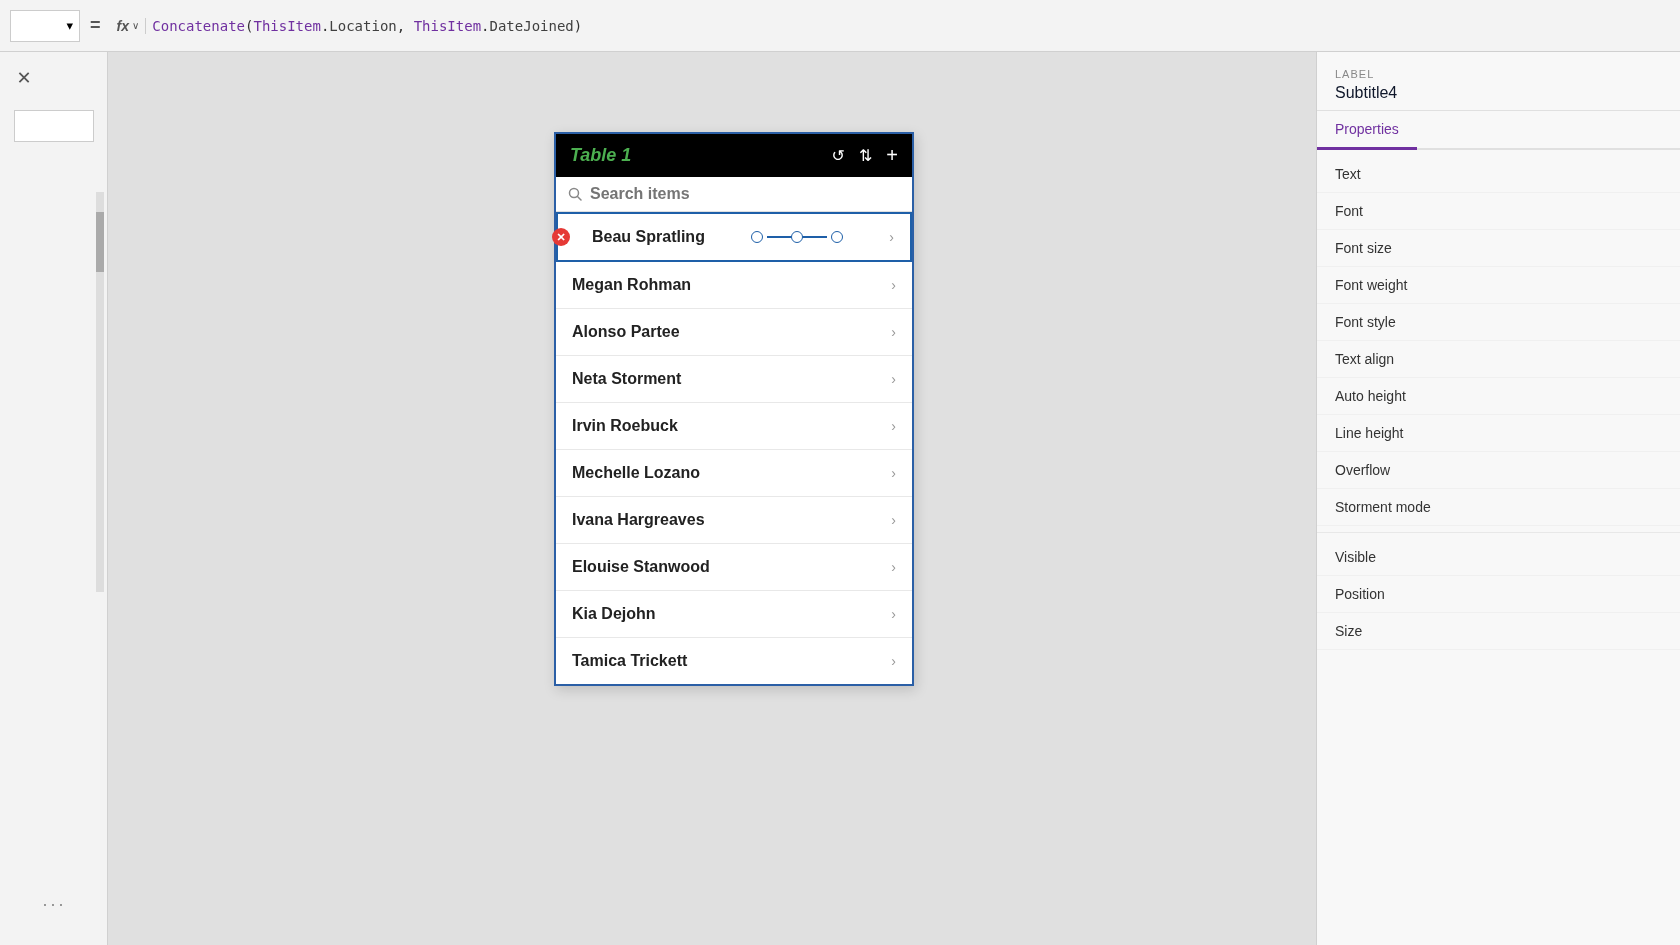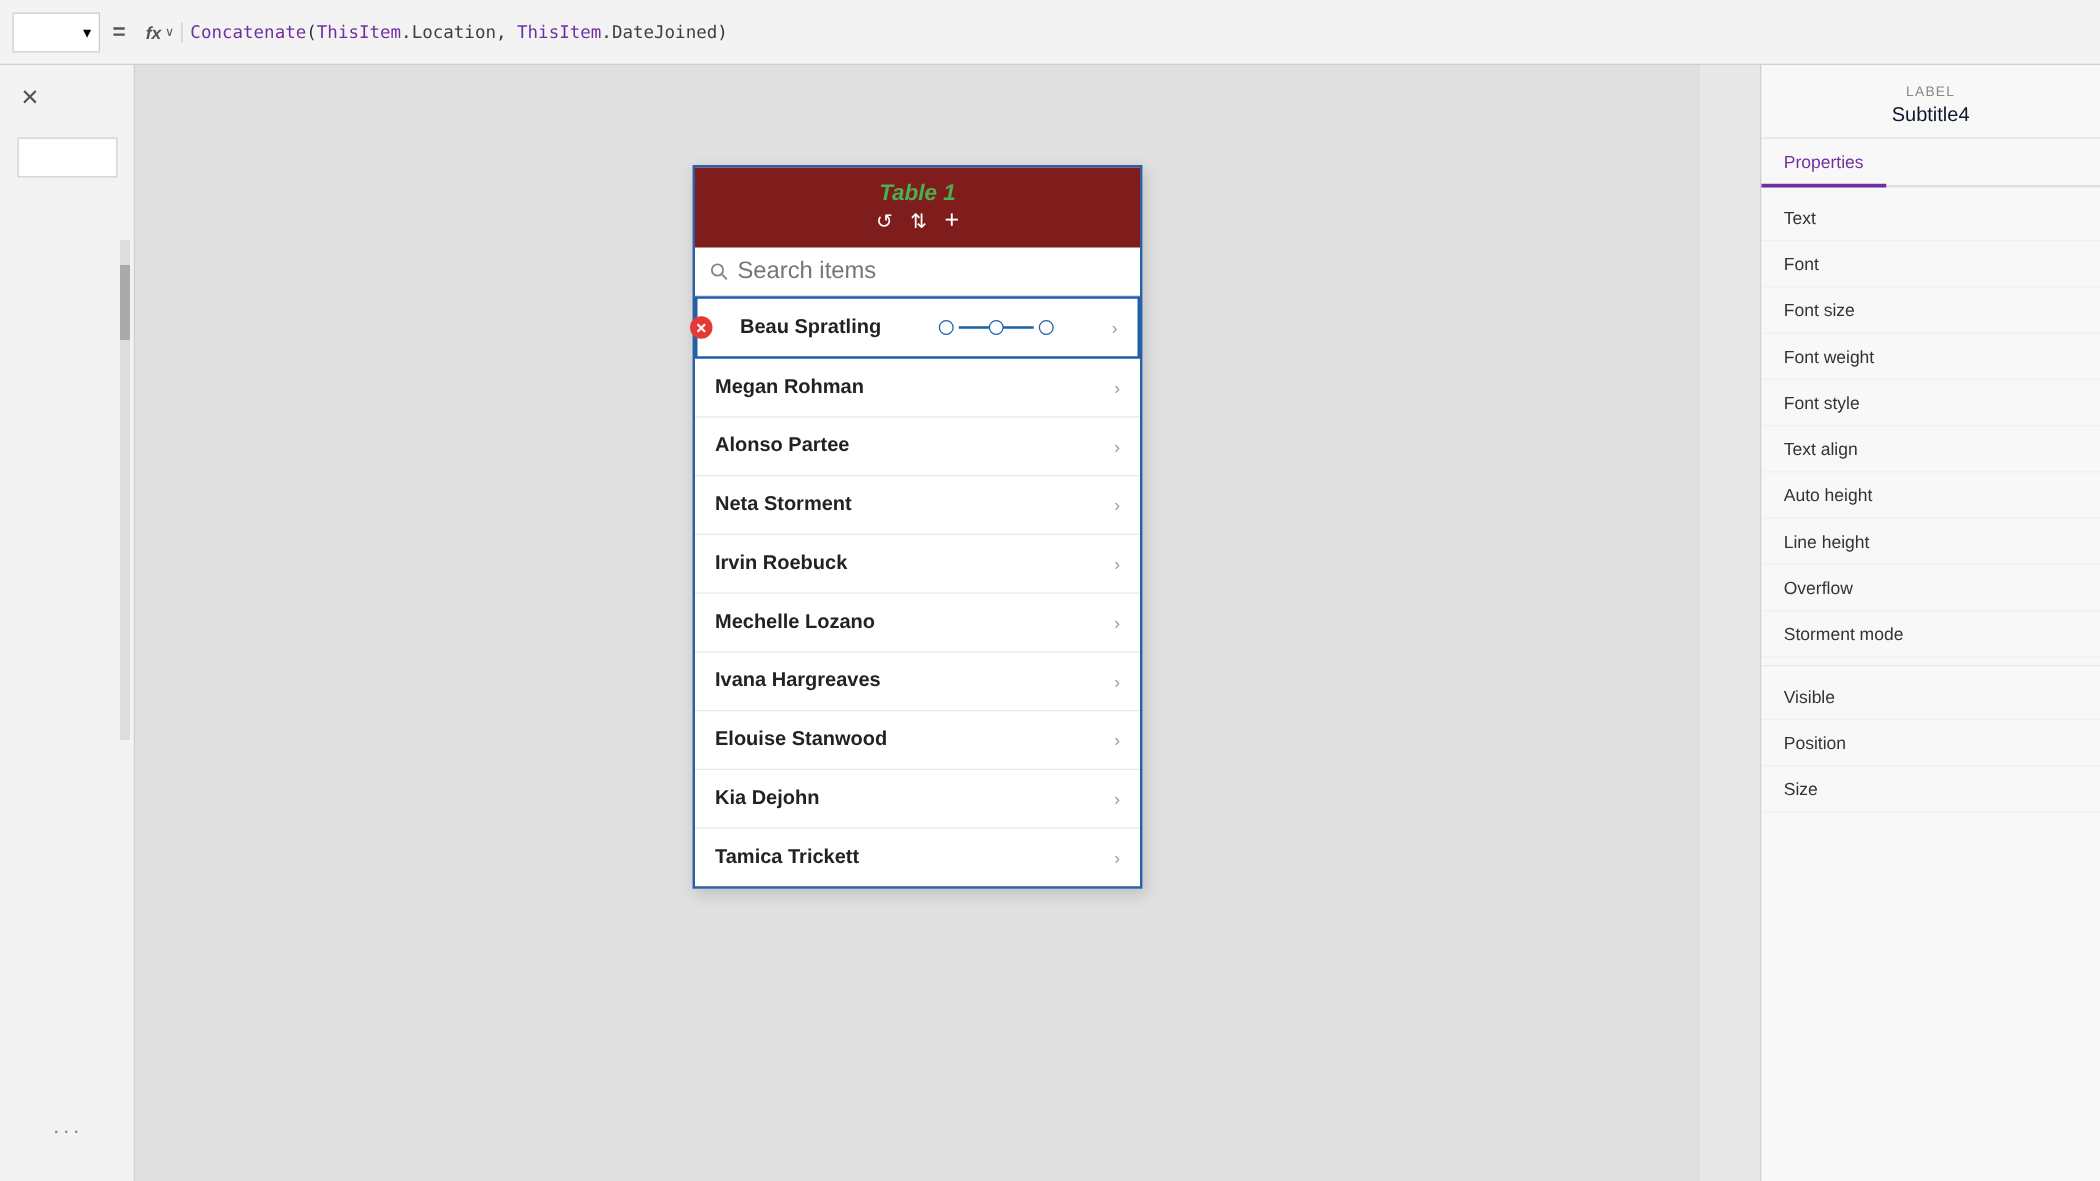--- a/index.html
+++ b/index.html
@@ -131,26 +131,25 @@
     }
 
     
     #gallery-widget {
       width: 360px;
       background: white;
       border: 2px solid #2b5fa6;
       box-shadow: 2px 4px 12px rgba(0,0,0,0.15);
     }
     .gallery-header {
-      background: #7f1d1d;
+      background: #000000;
       padding: 10px 14px;
       display: flex;
       align-items: center;
       justify-content: space-between;
-      flex-direction: column;
     }
     .gallery-title {
       color: #4caf50;
       font-size: 18px;
       font-weight: 600;
       font-style: italic;
     }
     .gallery-toolbar {
       display: flex;
       gap: 14px;
@@ -164,24 +163,25 @@
     .search-bar {
       display: flex;
       align-items: center;
       border-bottom: 1px solid #e0e0e0;
       padding: 8px 12px;
       gap: 8px;
     }
     .search-input {
       border: none;
       outline: none;
-      font-size: 19px;
+      font-size: 16px;
       color: #1d4ed8;
       flex: 1;
       background: transparent;
+      font-weight: bold;
     }
 
     
     .gallery-row {
       display: flex;
       align-items: center;
       justify-content: space-between;
       padding: 14px 16px;
       border-bottom: 1px solid #e8e8e8;
       cursor: pointer;
@@ -217,26 +217,25 @@
       color: white;
       font-size: 11px;
       font-weight: bold;
       z-index: 10;
     }
 
     
     #right-panel {
       position: absolute;
       top: 52px; right: 0;
-      width: 272px;
+      width: 364px;
       height: calc(945px - 52px);
       background: #f8f8f8;
       border-left: 1px solid #d0d0d0;
       overflow-y: auto;
-      text-align: center;
     }
     .panel-label-section {
       padding: 16px 18px 8px;
       border-bottom: 1px solid #e0e0e0;
     }
     .panel-label-text {
       font-size: 11px;
       color: #888;
       text-transform: uppercase;
       letter-spacing: 1px;

